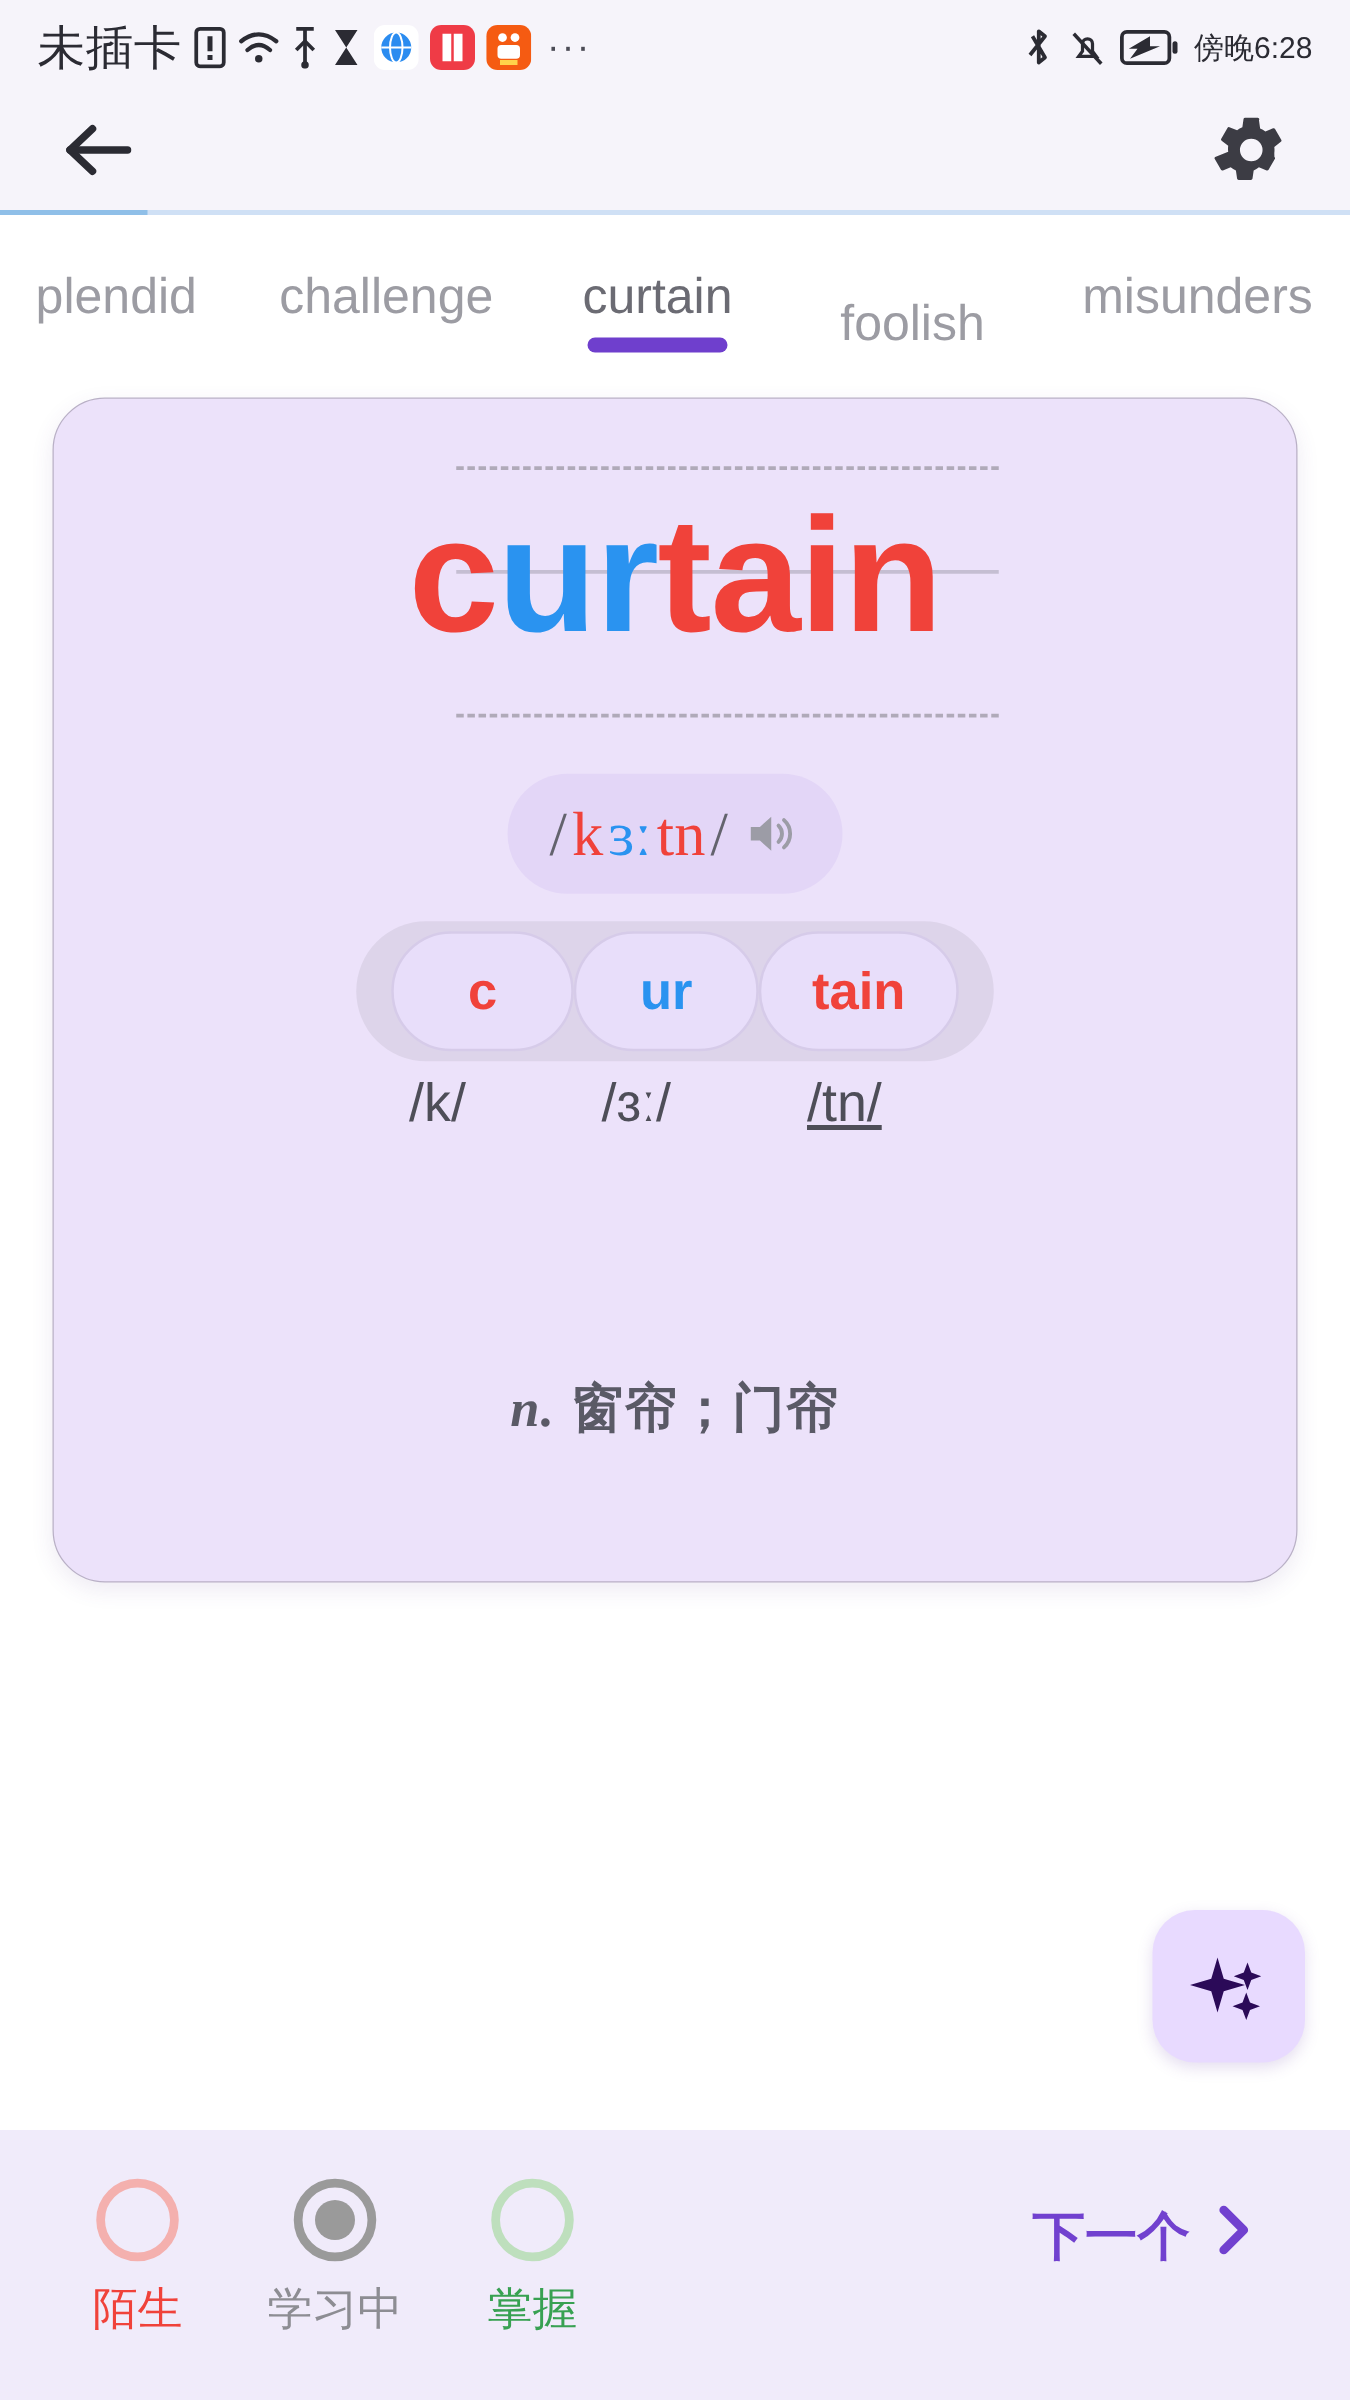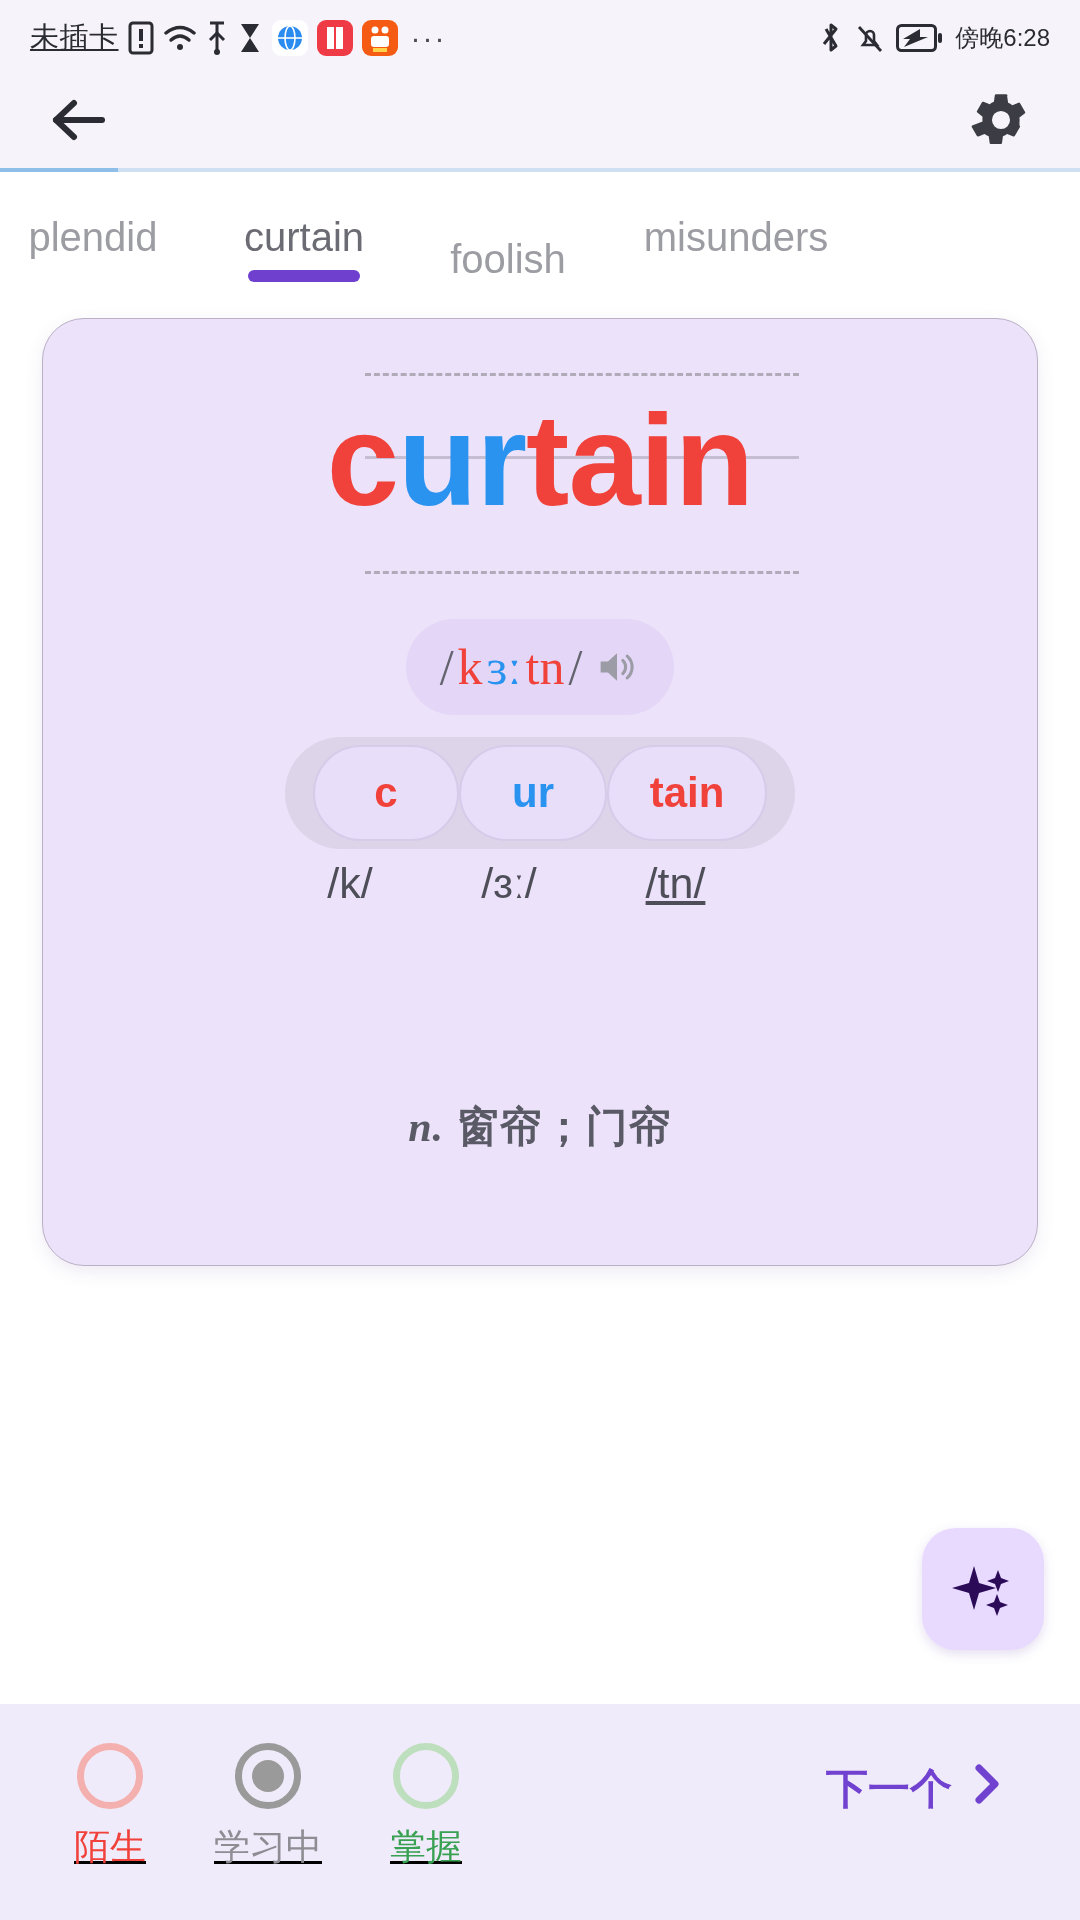--- a/index.html
+++ b/index.html
@@ -12,21 +12,21 @@
   .screen { position:relative; width:1080px; height:1920px; background:#ffffff; }
 
   
   .statusbar {
     height:76px; background:#f6f4fa;
     display:flex; align-items:center; justify-content:space-between;
     padding:0 30px;
   }
   .sb-left { display:flex; align-items:center; gap:9px; }
   .sb-right { display:flex; align-items:center; gap:11px; }
-  .sb-text { font-size:29px; color:#2b2b33; letter-spacing:0.5px;text-decoration:underline; }
+  .sb-text { font-size:38px; color:#2b2b33; letter-spacing:0.5px; }
   .sb-time { font-size:24px; color:#2b2b33; }
   .sb-ico { display:inline-flex; align-items:center; justify-content:center; }
   .dots { font-size:30px; color:#4b4b55; letter-spacing:2px; line-height:1; margin-left:4px;}
 
   
   .navbar {
     height:92px; background:#f6f4fa;
     display:flex; align-items:center; justify-content:space-between;
     padding:0 48px;
   }
@@ -163,21 +163,21 @@
     display:flex; align-items:center; justify-content:center; cursor:pointer;
   }
 
   
   .bottombar {
     position:absolute; left:0; right:0; bottom:0; height:216px;
     background:#f0ebfa;
     display:flex; align-items:center; justify-content:space-between;
     padding:0 52px 10px 52px;
   }
-  .statuses { display:flex; align-items:flex-start; gap:68px; padding-left:22px;text-decoration:underline; }
+  .statuses { display:flex; align-items:flex-start; gap:68px; padding-left:22px; }
   .status-item {
     display:flex; flex-direction:column; align-items:center; gap:14px; cursor:pointer;
   }
   .ring { width:66px; height:66px; border-radius:50%; border:7px solid #ccc; position:relative; }
   .ring .dot {
     position:absolute; left:50%; top:50%; transform:translate(-50%,-50%);
     width:32px; height:32px; border-radius:50%;
   }
   .status-label { font-size:36px; font-weight:500; }
   .nextbtn {
@@ -286,20 +286,24 @@
             <path fill="#3c3c44" d="M19.14 12.94a7.07 7.07 0 0 0 0-1.88l2.03-1.58a.5.5 0 0 0 .12-.64l-1.92-3.32a.5.5 0 0 0-.6-.22l-2.39.96a7.3 7.3 0 0 0-1.63-.94l-.36-2.54A.5.5 0 0 0 13.9 2h-3.8a.5.5 0 0 0-.49.42l-.36 2.54c-.59.24-1.13.55-1.63.94l-2.39-.96a.5.5 0 0 0-.6.22L2.71 8.48a.5.5 0 0 0 .12.64l2.03 1.58a7.07 7.07 0 0 0 0 1.88L.83 14.16a.5.5 0 0 0-.12.64l1.92 3.32c.13.22.39.31.6.22l2.39-.96c.5.39 1.04.7 1.63.94l.36 2.54c.04.24.25.42.49.42h3.8c.24 0 .45-.18.49-.42l.36-2.54c.59-.24 1.13-.55 1.63-.94l2.39.96c.22.09.47 0 .6-.22l1.92-3.32a.5.5 0 0 0-.12-.64zM12 15.5A3.5 3.5 0 1 1 15.5 12 3.5 3.5 0 0 1 12 15.5"></path>
           </svg>
       </span>
     </div>
   </div>
 
   <div class="tabwrap">
     <div class="tabs">
       <div class="tab" style="width:210px;margin-left:-12px;">
         <span>plendid</span>
+        
+      </div>
+      <div class="tab" style="width:222px;">
+        <span>challenge</span>
         
       </div>
       <div class="tab active" style="width:212px;">
         <span>curtain</span>
         <span class="tab-underline"></span>
       </div>
       <div class="tab" style="width:196px;margin-top:44px;">
         <span>foolish</span>
         
       </div>

